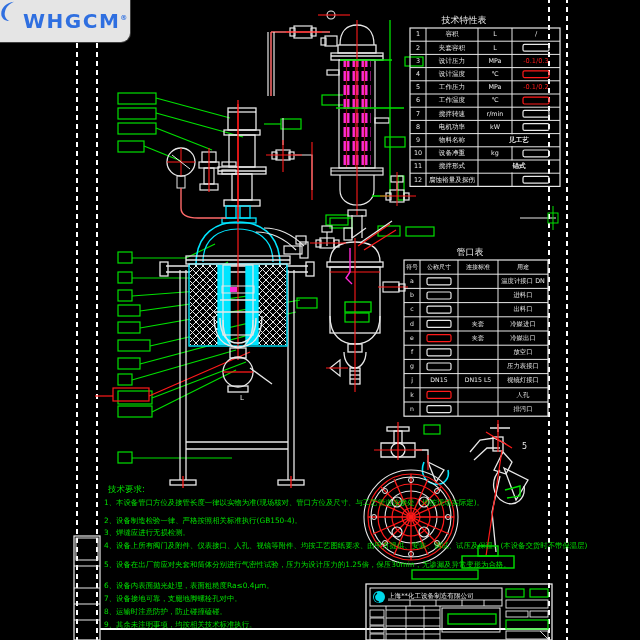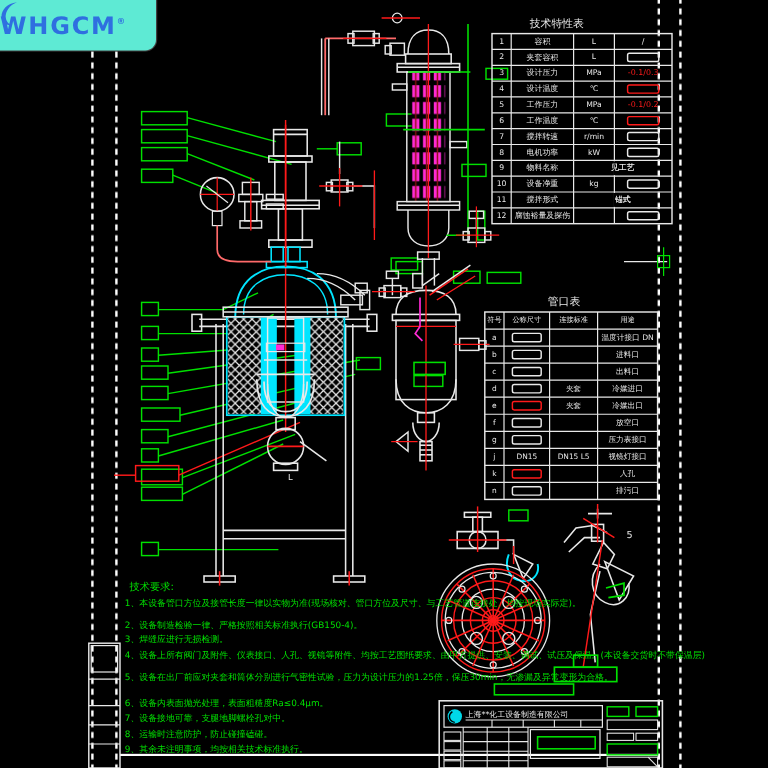--- a/index.html
+++ b/index.html
@@ -5,23 +5,23 @@
 <style>
   html,body{margin:0;padding:0;background:#000;}
   body{width:640px;height:640px;overflow:hidden;
        font-family:"DejaVu Sans","Liberation Sans",sans-serif;}
   #stage{position:relative;width:640px;height:640px;background:#000;overflow:hidden;}
   #stage svg{position:absolute;left:0;top:0;}
 
   
   #logo{
     position:absolute;left:0;top:0;width:130px;height:42px;
-    background:#5eead4;border-bottom-right-radius:9px;
+    background:#e5e5e5;border-bottom-right-radius:9px;
     display:flex;align-items:center;gap:3px;
-    padding-left:0;box-sizing:border-box;z-index:40;
+    padding-left:23px;box-sizing:border-box;z-index:40;
     box-shadow:0 0 0 1px rgba(255,255,255,.25);
   }
   #logo .swoosh{width:19px;height:22px;flex:0 0 auto;}
   #logo .wordmark{
     font-family:"DejaVu Sans","Liberation Sans",sans-serif;
     font-weight:bold;font-size:20px;letter-spacing:1.5px;
     color:#2f6fe0;line-height:1;position:relative;
   }
   #logo .reg{font-size:7px;vertical-align:super;color:#2f6fe0;font-weight:bold;}
 

